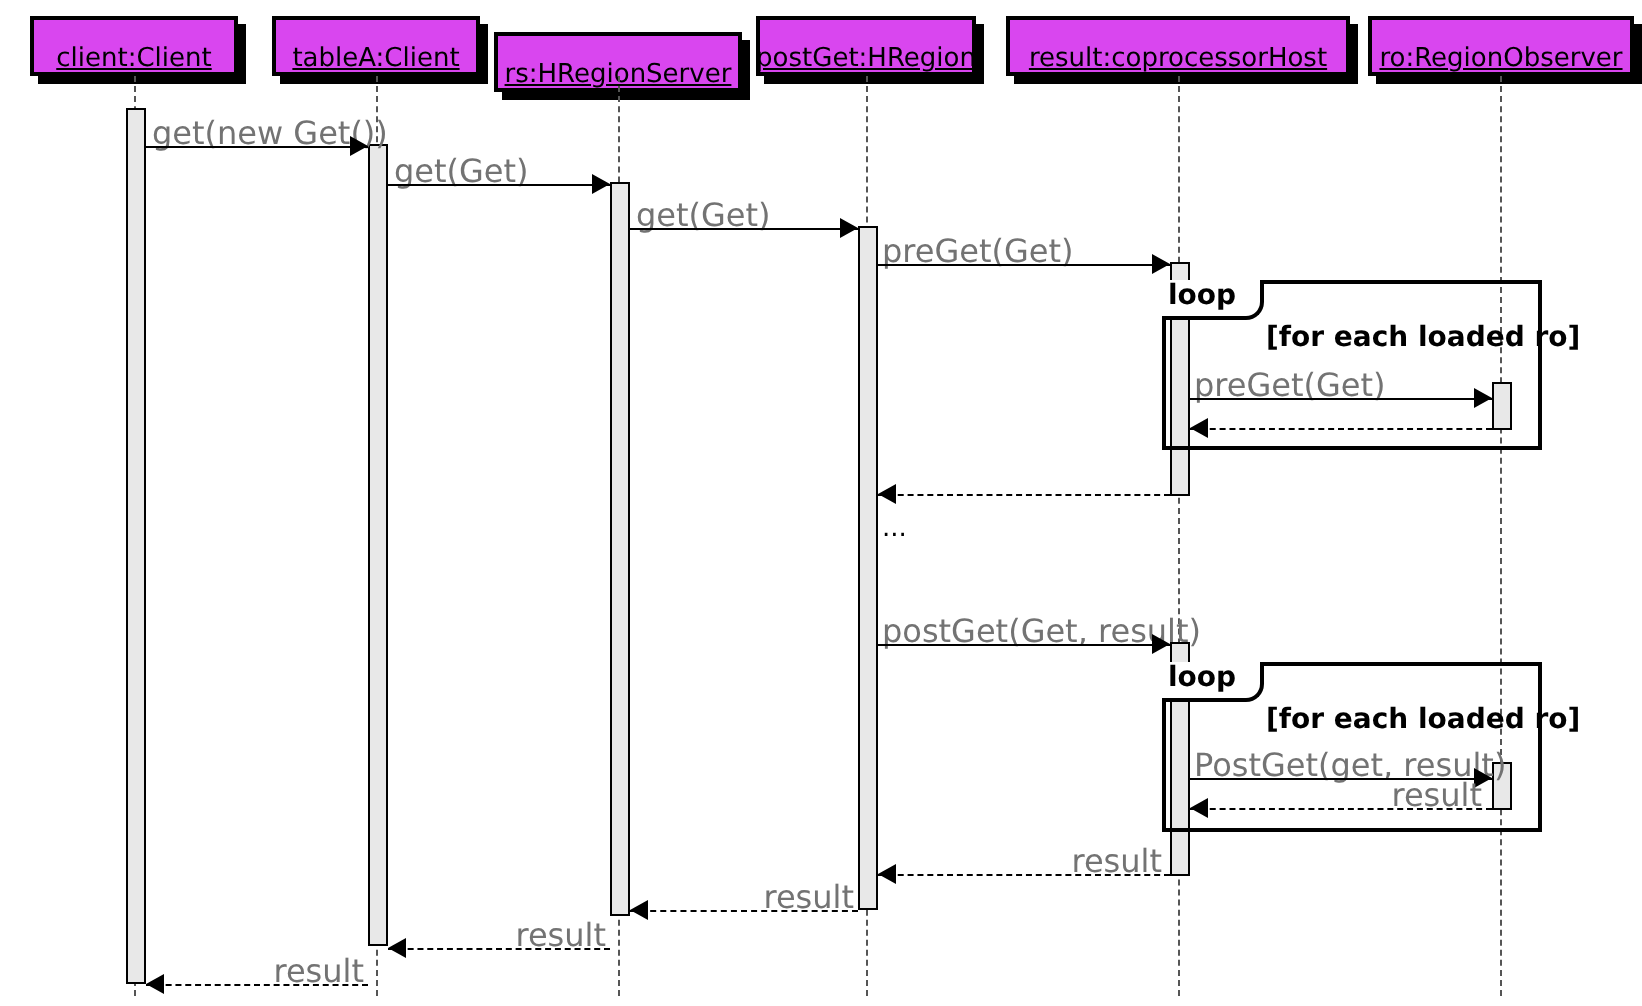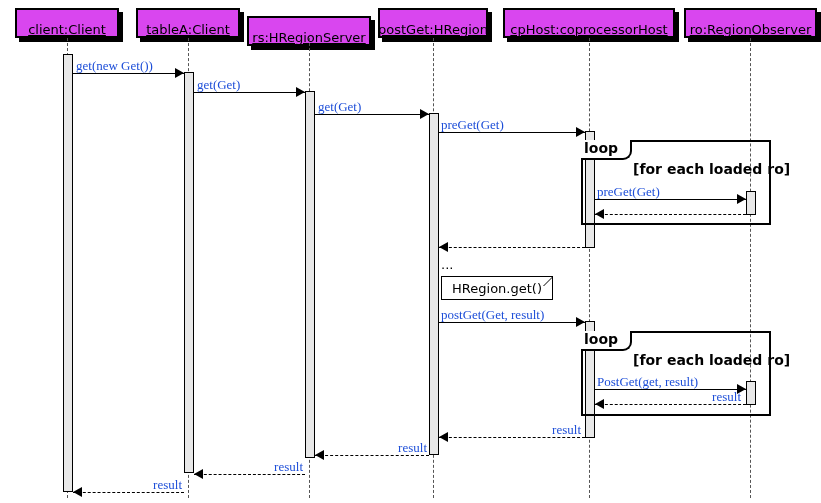--- a/index.html
+++ b/index.html
@@ -65,25 +65,24 @@
     border-bottom: 5px solid transparent;
     border-left: 9px solid #000000;
   }
   .arrowhead.left {
     border-top: 5px solid transparent;
     border-bottom: 5px solid transparent;
     border-right: 9px solid #000000;
   }
   .msg-label {
     position: absolute;
-    font-size: 13px;
-    color: #1d4ed8;
-    white-space: nowrap;
-    line-height: 1;
-    font-family: Liberation Serif, serif;
+    font-size: 16px;
+    color: #737373;
+    white-space: nowrap;
+    line-height: 1;
   }
   .msg-label.right-align {
     text-align: right;
   }
   
   .fragment {
     position: absolute;
     box-sizing: border-box;
     border: 2px solid #000000;
     background: transparent;
@@ -162,21 +161,21 @@
     <div class="participant" style="left:136px; top:8px; width:104px; height:30px;">
       <span class="participant-label">tableA:Client</span>
     </div>
     <div class="participant" style="left:247px; top:16px; width:124px; height:30px;">
       <span class="participant-label">rs:HRegionServer</span>
     </div>
     <div class="participant" style="left:378px; top:8px; width:110px; height:30px;">
       <span class="participant-label">postGet:HRegion</span>
     </div>
     <div class="participant" style="left:503px; top:8px; width:172px; height:30px;">
-      <span class="participant-label">cpHost:coprocessorHost</span>
+      <span class="participant-label">result:coprocessorHost</span>
     </div>
     <div class="participant" style="left:684px; top:8px; width:133px; height:30px;">
       <span class="participant-label">ro:RegionObserver</span>
     </div>
   </div>
 
   <div>
     <div class="lifeline" style="left:67px; top:38px; height:460px;"></div>
     <div class="lifeline" style="left:188px; top:38px; height:460px;"></div>
     <div class="lifeline" style="left:309px; top:38px; height:460px;"></div>
@@ -265,20 +264,14 @@
     <div class="arrowhead left" style="left:194px; top:469px;"></div>
 
     <div class="msg-label right-align" style="left:106px; top:478px; width:76px;">result</div>
     <div class="msg-line dashed" style="left:73px; top:492px; width:111px;"></div>
     <div class="arrowhead left" style="left:73px; top:487px;"></div>
 
   </div>
 
   <div class="plain-text" style="left:441px; top:258px;">...</div>
 
-  <div class="note" style="left:441px; top:276px; width:112px; height:24px;">
-    <span>HRegion.get()</span>
-    <span class="note-fold">
-      <span class="note-fold-inner"></span>
-    </span>
-  </div>
 
 </div>
 
 </body></html>

